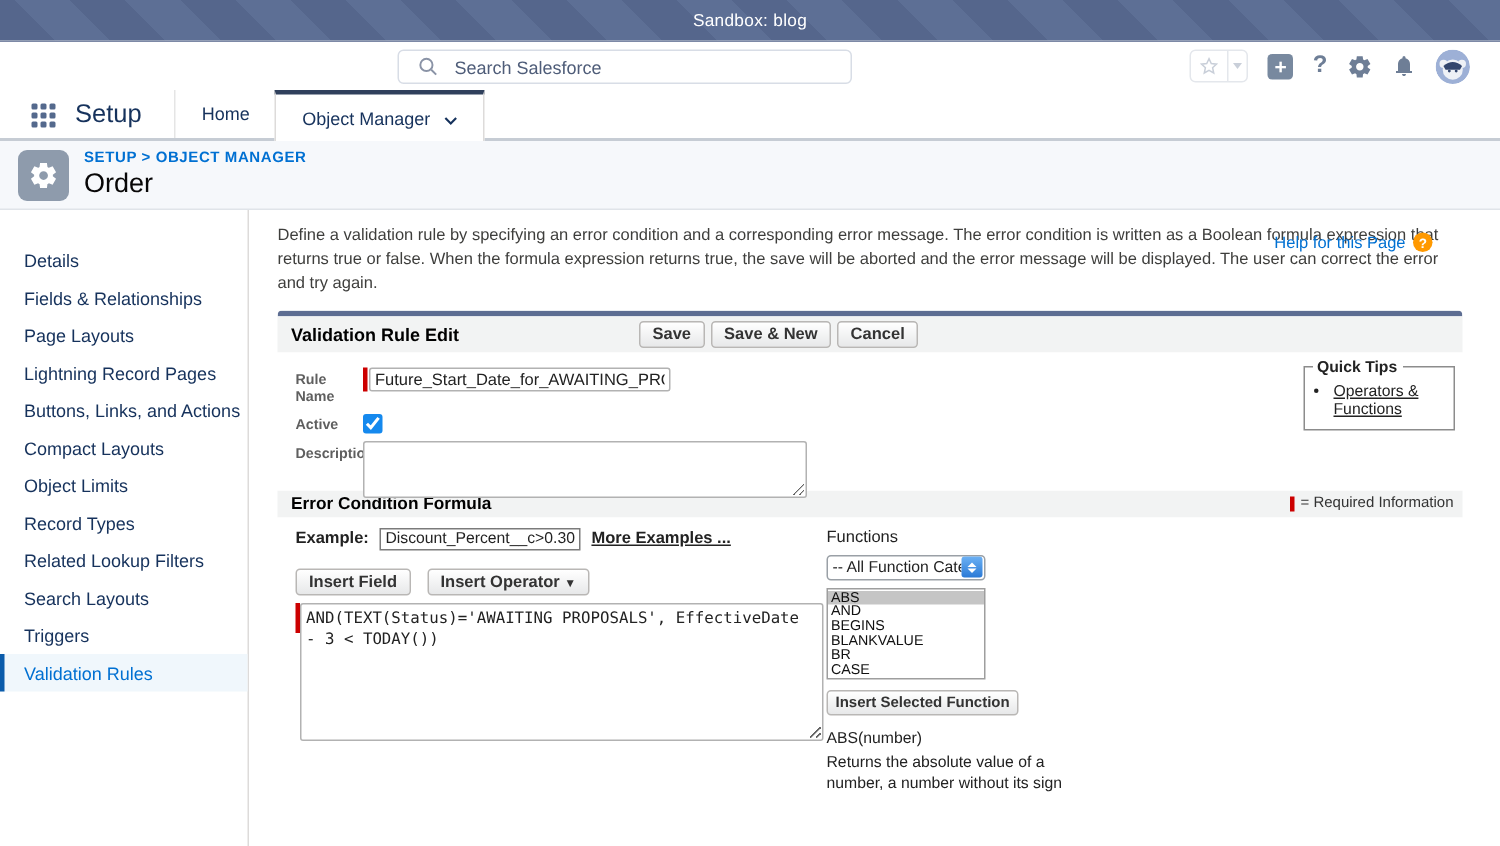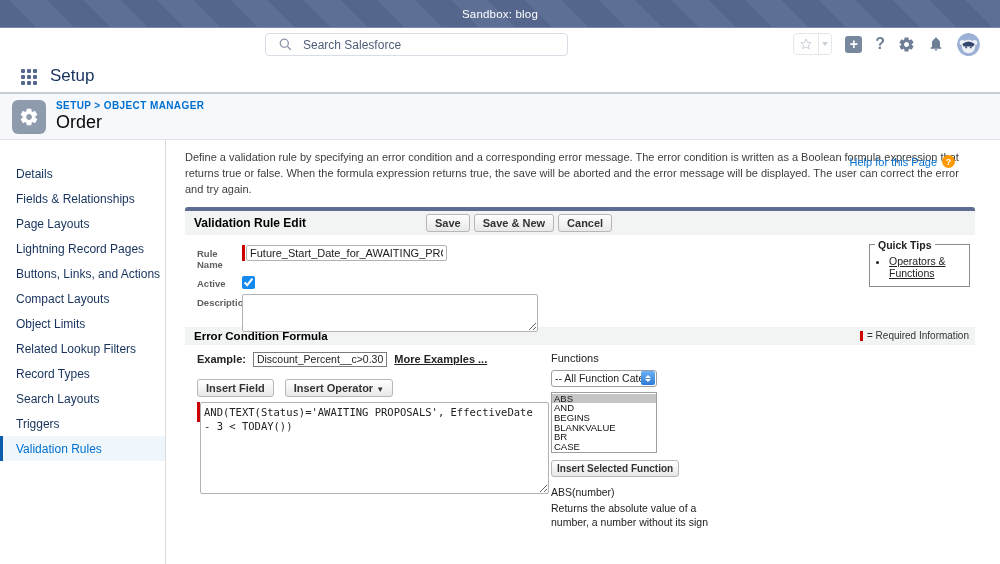--- a/index.html
+++ b/index.html
@@ -193,20 +193,33 @@
       <i></i>
       <i></i>
       <i></i>
       <i></i>
       <i></i>
       <i></i>
       <i></i>
       <i></i>
   </span>
   <span class="app-name">Setup</span>
+  <div class="tabs">
+    <div class="tab">
+      <span>Home</span>
+    </div>
+    <div class="tab active">
+      <span>Object Manager</span>
+      <span class="chev">
+        <svg width="9" height="9" viewBox="0 0 10 10">
+            <polyline points="1,3 5,7 9,3" fill="none" stroke="#16325c" stroke-width="1.6"></polyline>
+          </svg>
+      </span>
+    </div>
+  </div>
 </div>
 
 <div class="crumb-panel">
   <div class="crumb-tile">
     <svg width="20" height="20" viewBox="0 0 24 24" fill="#ffffff">
         <path d="M9.25 22l-.4-3.2q-.325-.125-.612-.3-.288-.175-.563-.375L4.7 19.375l-2.75-4.75 2.575-1.95Q4.5 12.5 4.5 12.337v-.675q0-.162.025-.337L1.95 9.375l2.75-4.75 2.975 1.25q.275-.2.575-.375t.6-.3l.4-3.2h5.5l.4 3.2q.325.125.613.3.287.175.562.375l2.975-1.25 2.75 4.75-2.575 1.95q.025.175.025.338v.674q0 .163-.05.338l2.575 1.95-2.75 4.75-2.95-1.25q-.275.2-.575.375t-.6.3l-.4 3.2Zm2.8-6.5q1.45 0 2.475-1.025T15.55 12q0-1.45-1.025-2.475T12.05 8.5q-1.475 0-2.487 1.025Q8.55 10.55 8.55 12q0 1.45 1.013 2.475Q10.575 15.5 12.05 15.5Z"></path>
       </svg>
   </div>
   <div class="crumb-text">
     <div class="path">SETUP &gt; OBJECT MANAGER</div>
@@ -217,22 +230,22 @@
 <div class="content">
 
   <div class="sidebar">
     <div class="side-item">Details</div>
     <div class="side-item">Fields &amp; Relationships</div>
     <div class="side-item">Page Layouts</div>
     <div class="side-item">Lightning Record Pages</div>
     <div class="side-item">Buttons, Links, and Actions</div>
     <div class="side-item">Compact Layouts</div>
     <div class="side-item">Object Limits</div>
+    <div class="side-item">Record Types</div>
     <div class="side-item">Related Lookup Filters</div>
-    <div class="side-item">Record Types</div>
     <div class="side-item">Search Layouts</div>
     <div class="side-item">Triggers</div>
     <div class="side-item active">Validation Rules</div>
   </div>
 
   <div class="main">
     <div class="help-page">
       <a href="#">Help for this Page</a>
       <span class="help-orange">?</span>
     </div>

